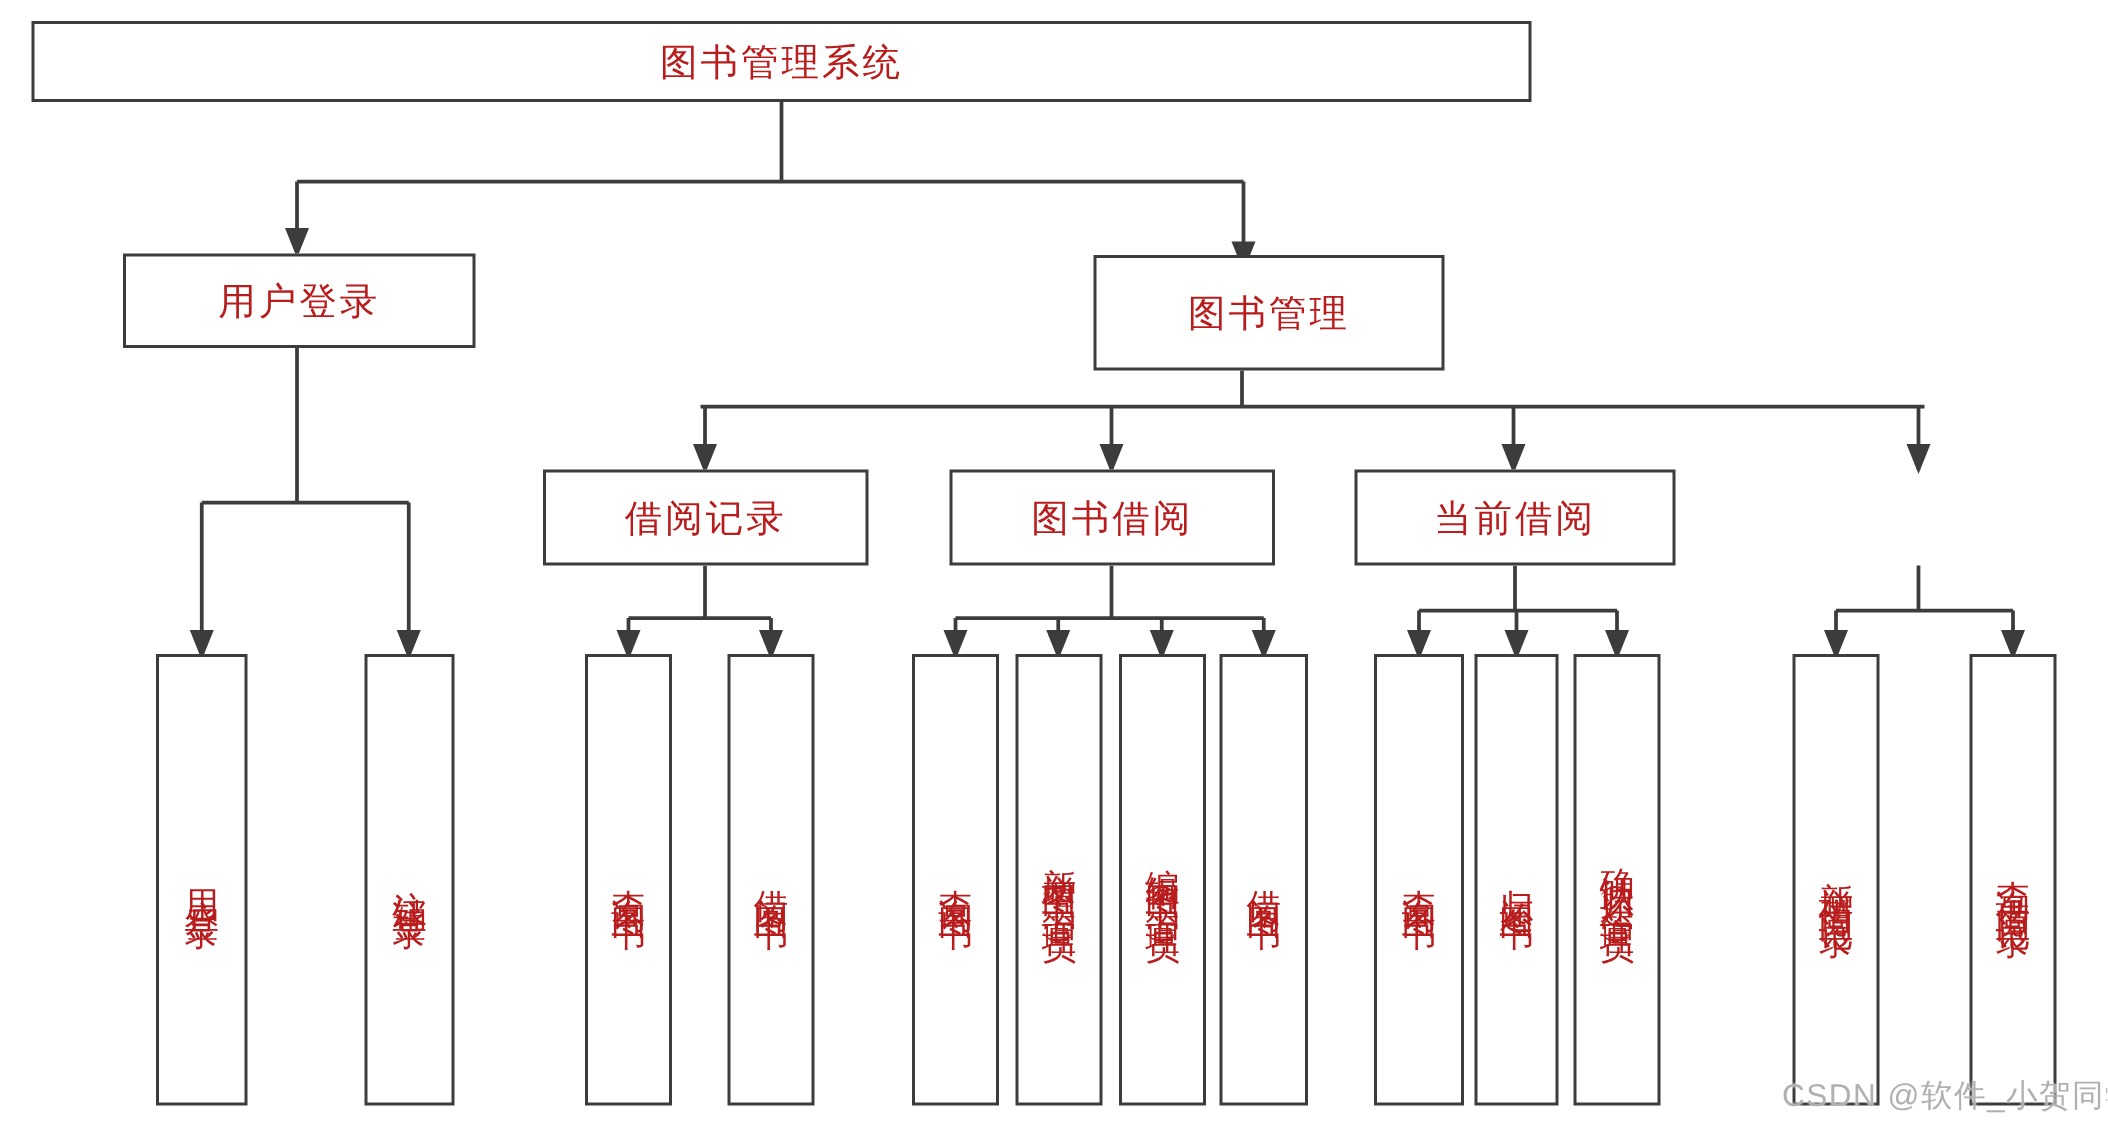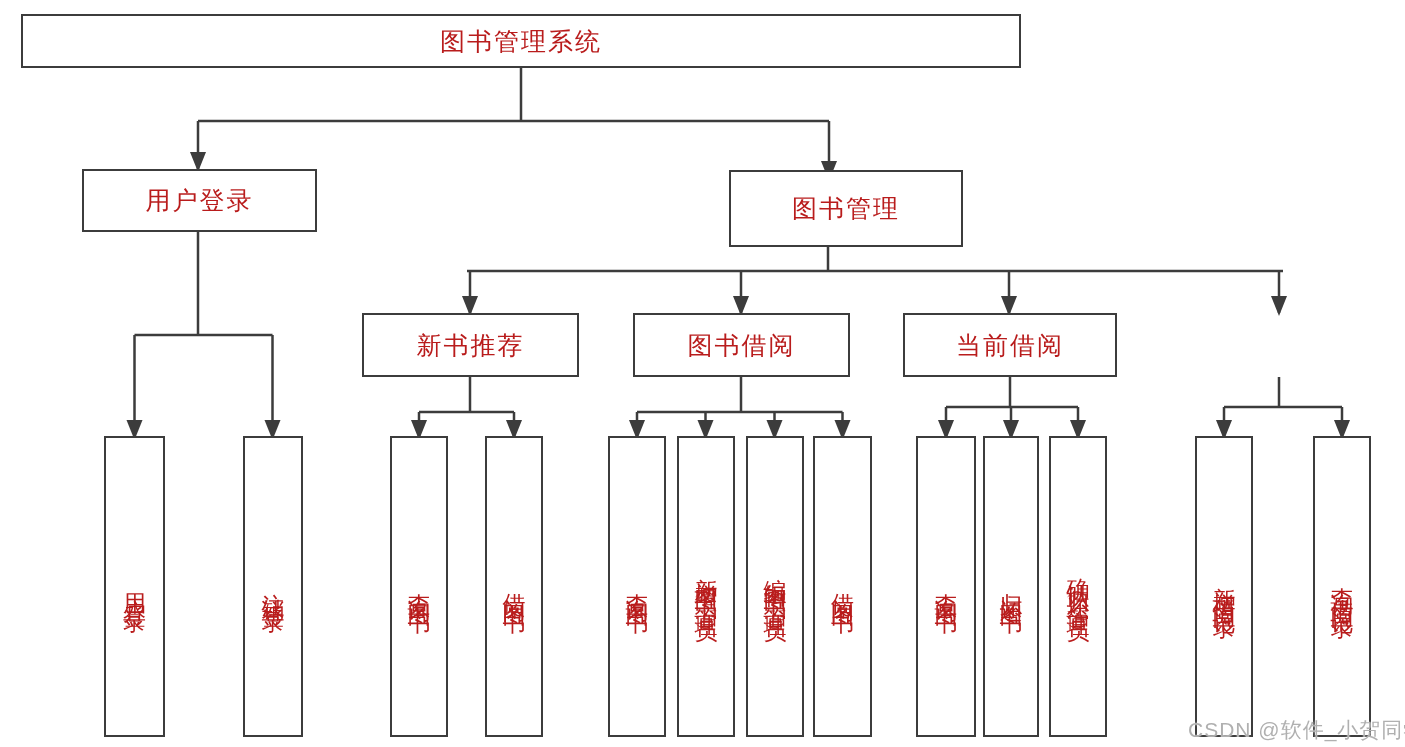--- a/index.html
+++ b/index.html
@@ -123,21 +123,21 @@
       <polygon points="1216,420 1232,420 1224,440"></polygon>
       <polygon points="1334,420 1350,420 1342,440"></polygon>
     </g>
   </svg>
 
   <div class="node h" style="left:21px; top:14px; width:1000px; height:54px;">图书管理系统</div>
 
   <div class="node h" style="left:82px; top:169px; width:235px; height:63px;">用户登录</div>
   <div class="node h" style="left:713px; top:170px; width:234px; height:77px;margin-left:16px;">图书管理</div>
 
-  <div class="node h" style="left:362px; top:313px; width:217px; height:64px;">新书推荐</div>
+  <div class="node h" style="left:362px; top:313px; width:217px; height:64px;">借阅记录</div>
   <div class="node h" style="left:633px; top:313px; width:217px; height:64px;">图书借阅</div>
   <div class="node h" style="left:903px; top:313px; width:214px; height:64px;">当前借阅</div>
 
   <div class="node v" style="left:104px; top:436px; width:61px; height:301px;">用户登录</div>
   <div class="node v" style="left:243px; top:436px; width:60px; height:301px;">注销登录</div>
 
   <div class="node v" style="left:390px; top:436px; width:58px; height:301px;">查询图书</div>
   <div class="node v" style="left:485px; top:436px; width:58px; height:301px;">借阅图书</div>
 
   <div class="node v" style="left:608px; top:436px; width:58px; height:301px;">查询图书</div>

